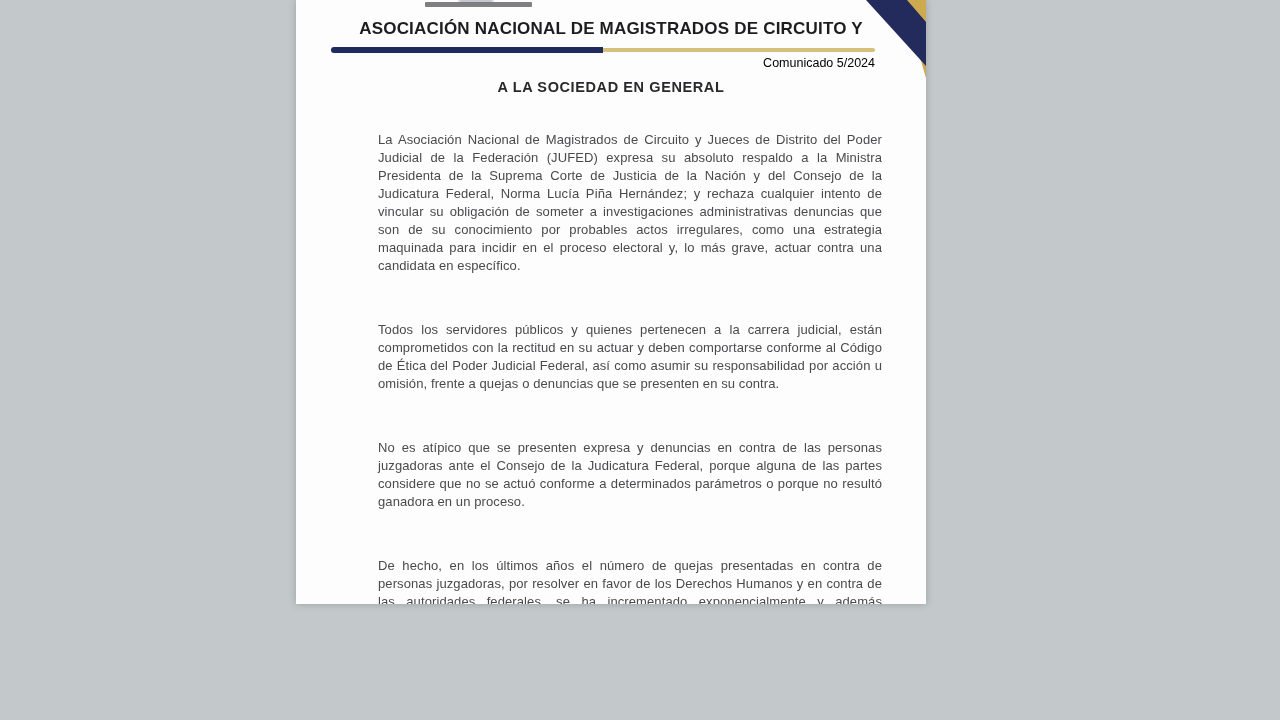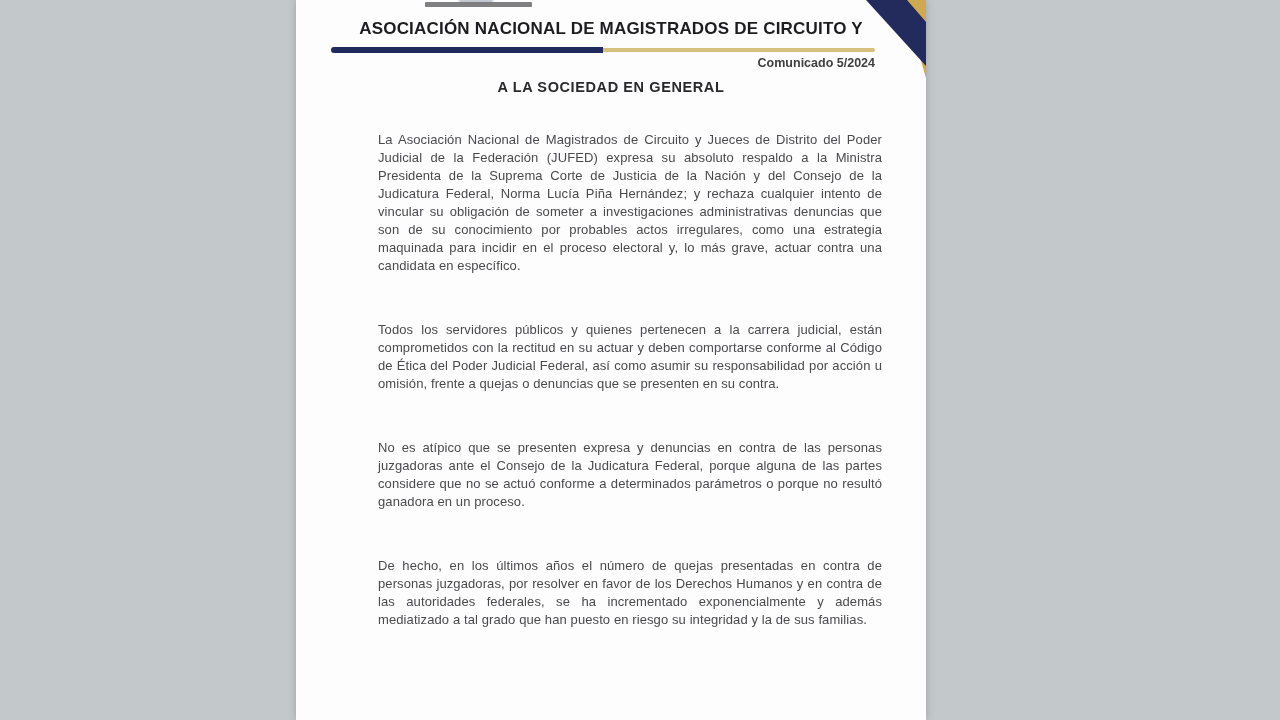--- a/index.html
+++ b/index.html
@@ -15,21 +15,21 @@
     position: relative;
     width: 1280px;
     height: 720px;
     background: #c3c8ca;
   }
   .paper {
     position: absolute;
     left: 296px;
     top: 0;
     width: 630px;
-    height: 720px;
+    height: 604px;
     background: #fdfdfe;
     box-shadow: 0 0 7px rgba(40,45,50,0.25);
     overflow: hidden;
   }
   .logo-frag {
     position: absolute;
     top: 2px;
     left: 129px;
     width: 107px;
     height: 5px;
@@ -81,24 +81,24 @@
     width: 272px;
     height: 4px;
     margin-top: 1px;
     background: #d5c17b;
     border-radius: 0 2px 2px 0;
   }
   .meta-block {
     margin-top: 3px;
     padding-right: 51px;
     text-align: right;
-    font-weight: bold;
+    font-weight: normal;
     font-size: 12.5px;
     line-height: 15px;
-    color: #404040;
+    color: #000000;
   }
   .salutation {
     margin-top: 8px;
     text-align: center;
     font-weight: bold;
     font-size: 14.5px;
     line-height: 16px;
     letter-spacing: 0.6px;
     color: #29292c;
   }

